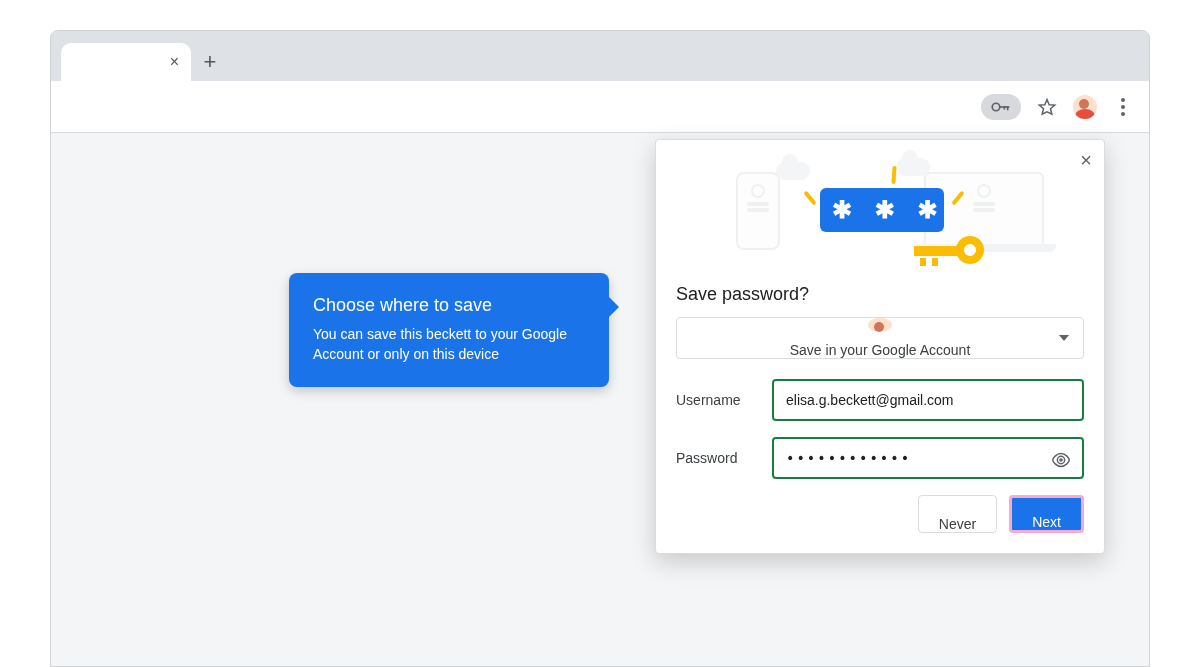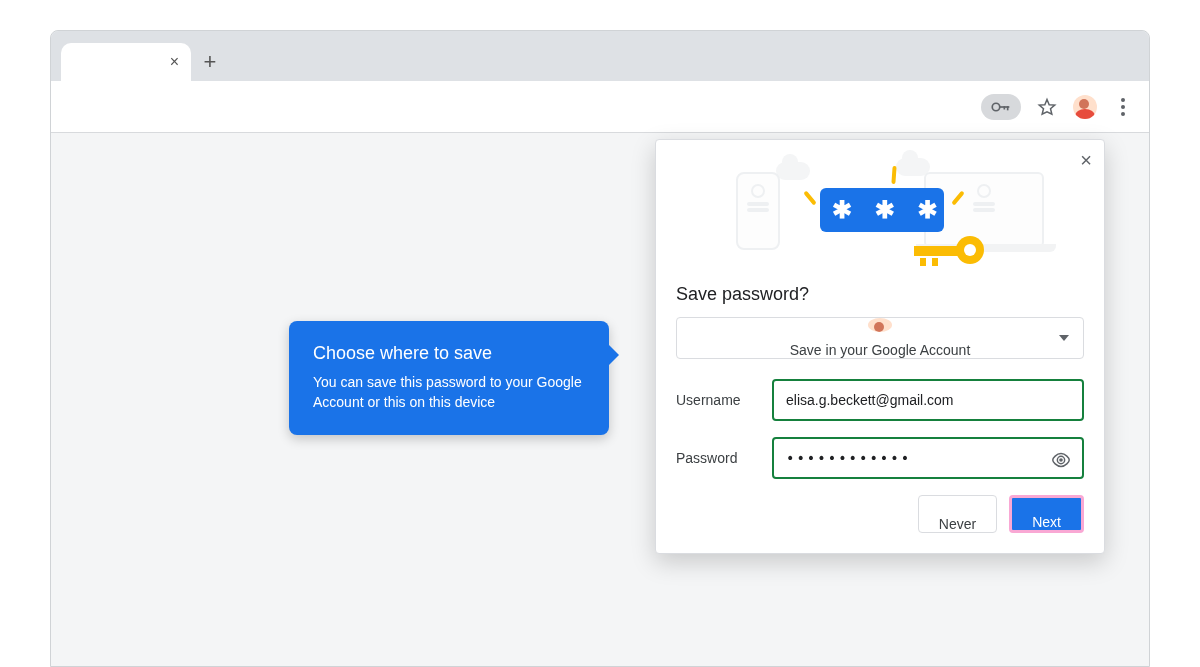--- a/index.html
+++ b/index.html
@@ -80,21 +80,20 @@
   
   .hint {
     position:absolute;
     left:238px; top:140px;
     width:320px;
     background:#1a73e8;
     color:#fff;
     border-radius:8px;
     padding:22px 24px;
     box-shadow:0 4px 12px rgba(0,0,0,0.2);
-    margin-top:48px;
   }
   .hint h3 { font-size:18px; font-weight:500; margin-bottom:8px; }
   .hint p { font-size:14px; line-height:1.45; font-weight:300; }
   .hint::after{
     content:"";
     position:absolute;
     right:-10px; top:24px;
     width:0; height:0;
     border-top:10px solid transparent;
     border-bottom:10px solid transparent;
@@ -244,21 +243,21 @@
           <span></span>
           <span></span>
         </div>
     </div>
   </div>
 
   <div class="content-area">
 
     <div class="hint">
       <h3>Choose where to save</h3>
-      <p>You can save this password to your Google Account or this on this device</p>
+      <p>You can save this beckett to your Google Account or only on this device</p>
     </div>
 
     <div class="popup">
       <span class="popup-close">×</span>
 
       <div class="illustration">
         <div class="cloud cloud1"></div>
         <div class="cloud cloud2"></div>
         <div class="device dev-phone">
           <div class="circle"></div>

